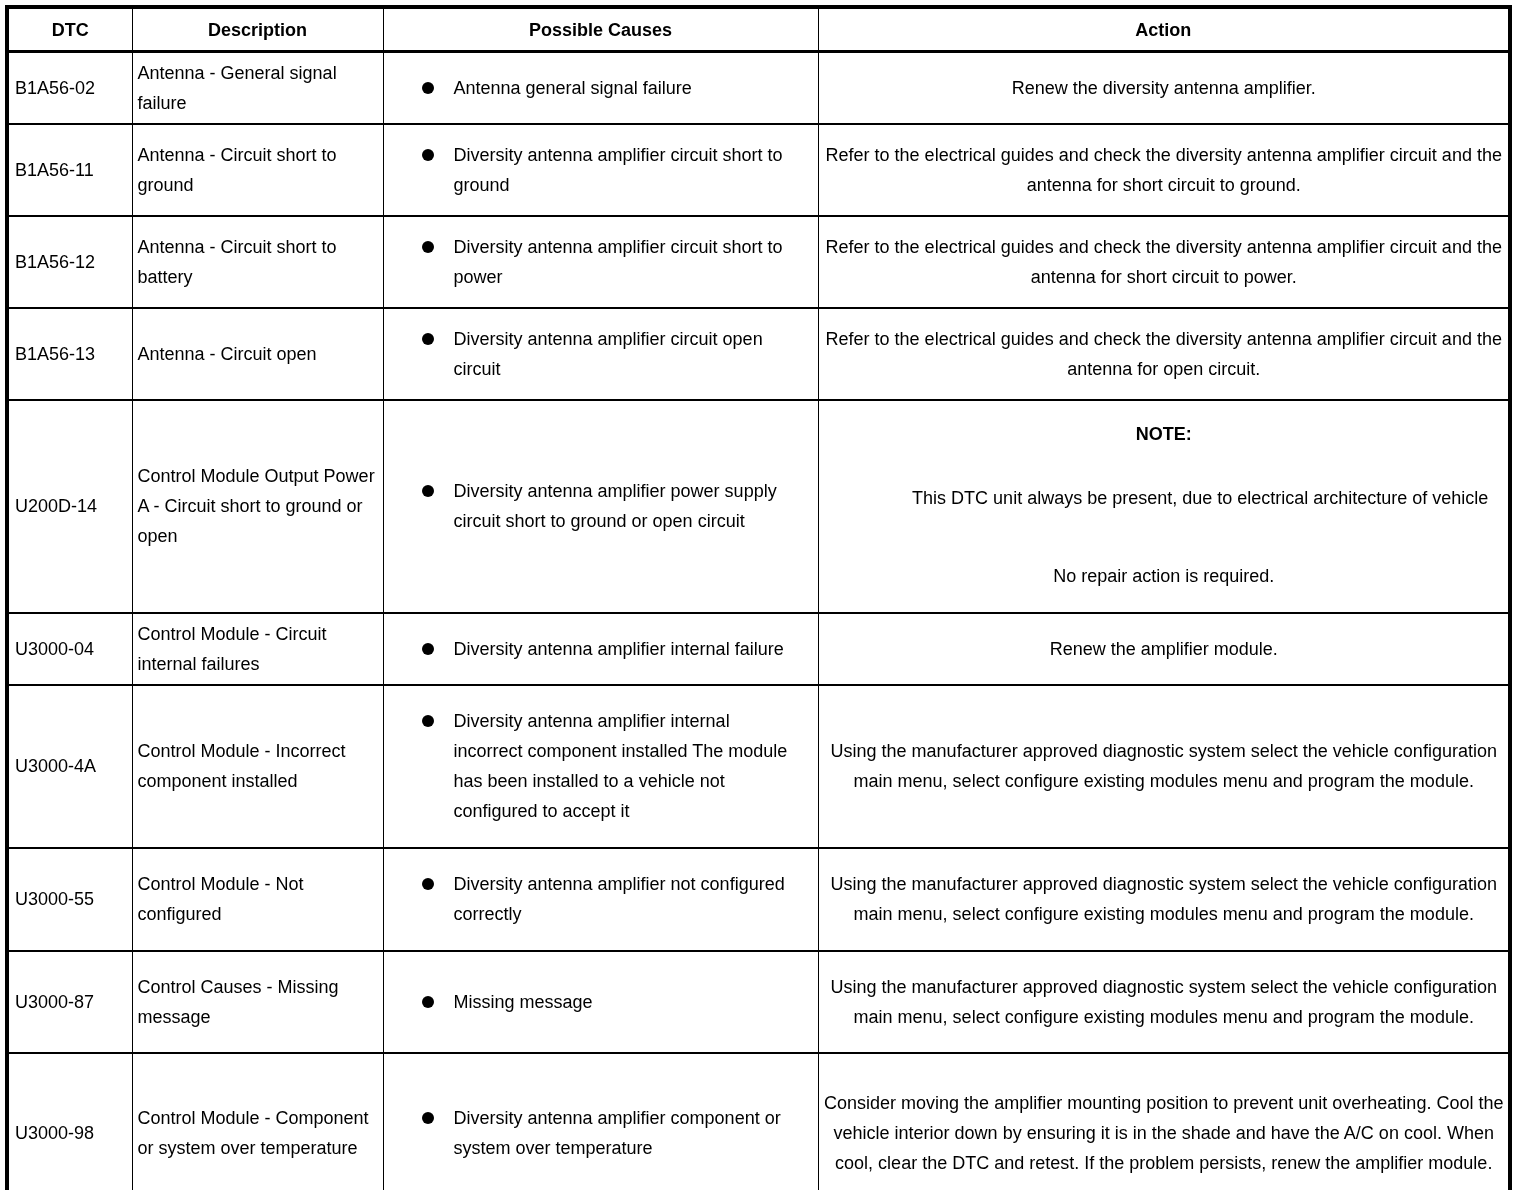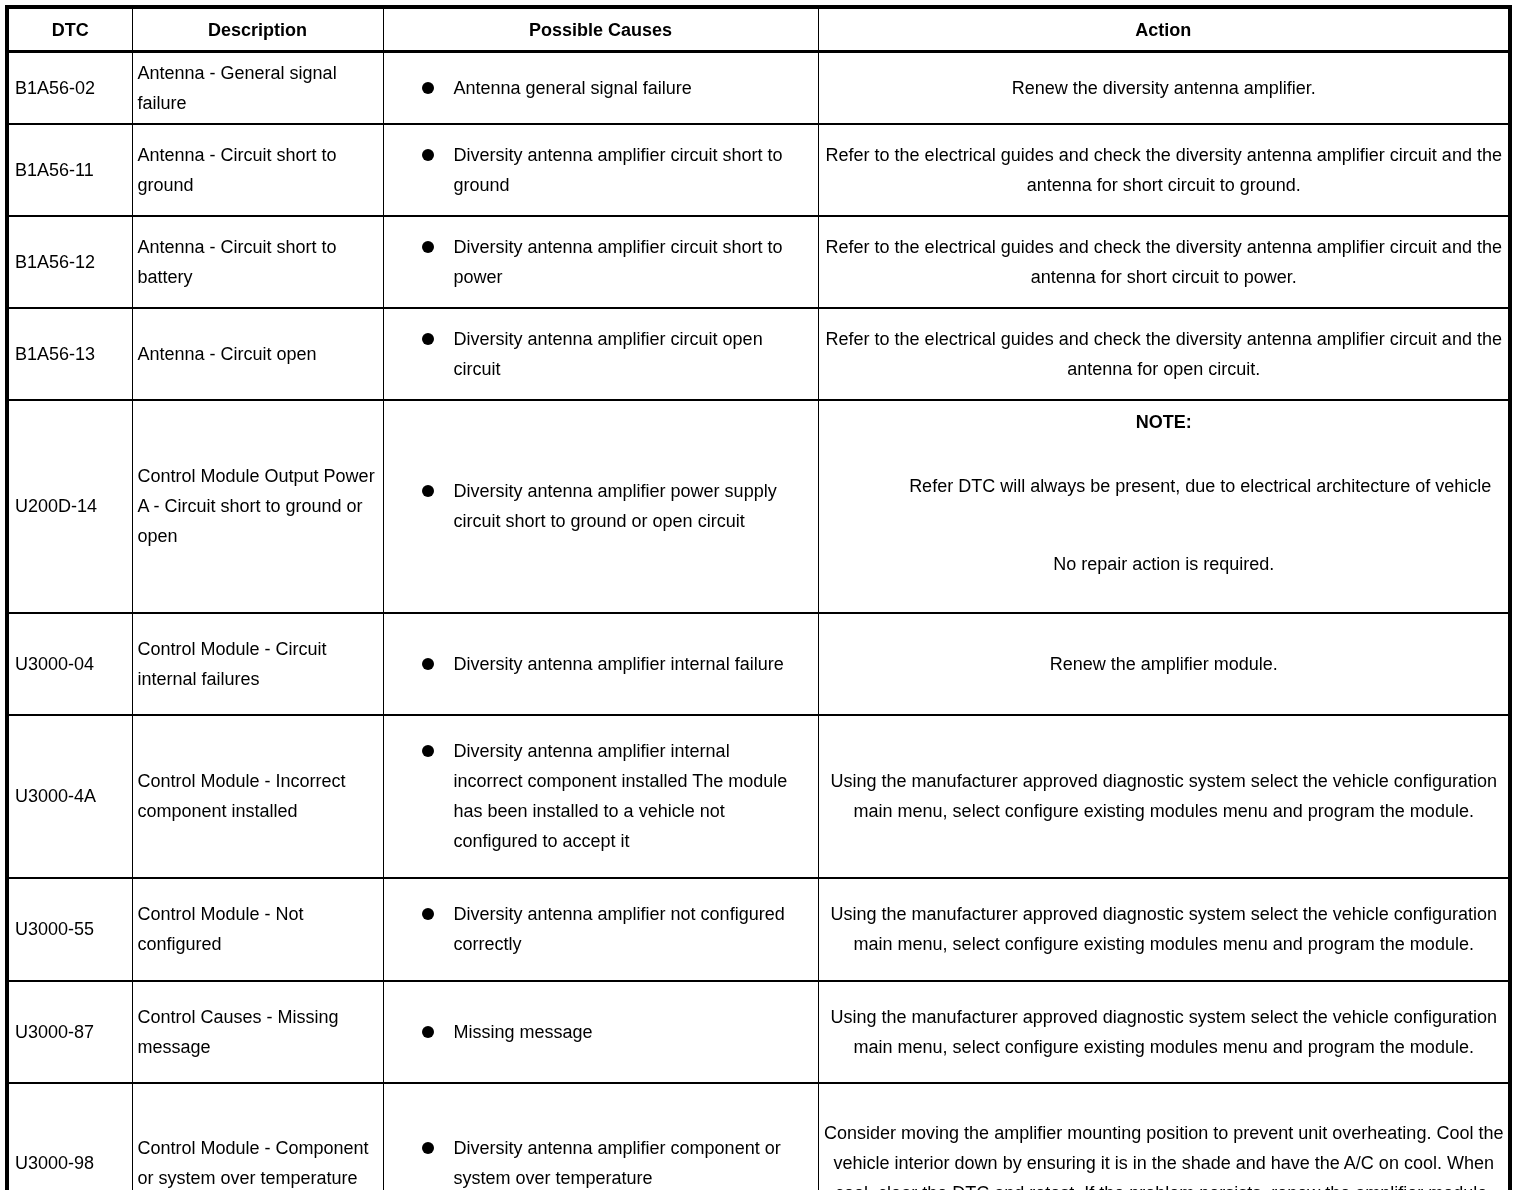--- a/index.html
+++ b/index.html
@@ -71,21 +71,21 @@
       position: absolute;
       left: -32px;
       top: 9px;
       width: 12px;
       height: 12px;
       border-radius: 50%;
       background: #000;
     }
     .note-label {
       font-weight: bold;
-      margin-top: 6px;
+      margin-top: 18px;
     }
     .note-body {
       padding-left: 73px;
       margin-top: 34px;
     }
     .note-footer {
       margin-top: 48px;
       margin-bottom: 4px;
     }
   </style>
@@ -156,26 +156,26 @@
     <tr style="height:213px">
       <td class="cell-dtc">U200D-14</td>
       <td>Control Module Output Power A - Circuit short to ground or open</td>
       <td>
         <ul class="cause-list">
             <li><span class="cause-bullet"></span><span>Diversity antenna amplifier power supply circuit short to ground or open circuit</span></li>
           </ul>
       </td>
       <td style="vertical-align:top">
         <div class="note-label">NOTE:</div>
-        <div class="note-body">Refer DTC will always be present, due to electrical architecture of vehicle</div>
+        <div class="note-body">This DTC unit always be present, due to electrical architecture of vehicle</div>
         <div class="note-footer">No repair action is required.</div>
       </td>
     </tr>
 
-    <tr style="height:102px">
+    <tr style="height:72px">
       <td class="cell-dtc">U3000-04</td>
       <td>Control Module - Circuit internal failures</td>
       <td>
         <ul class="cause-list">
             <li><span class="cause-bullet"></span><span>Diversity antenna amplifier internal failure</span></li>
           </ul>
       </td>
       <td>Renew the amplifier module.</td>
     </tr>
 

